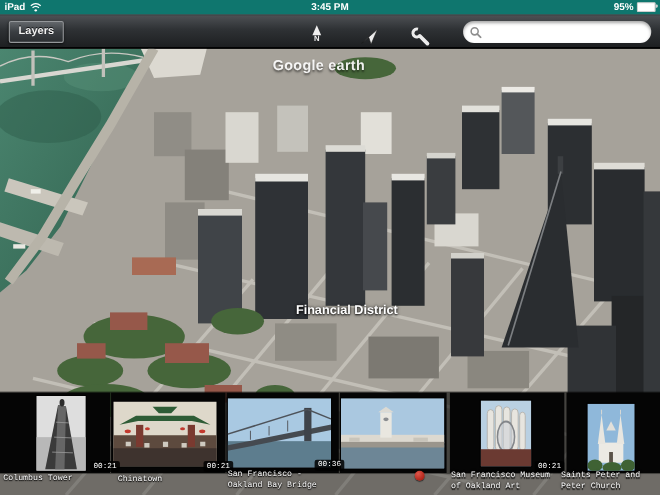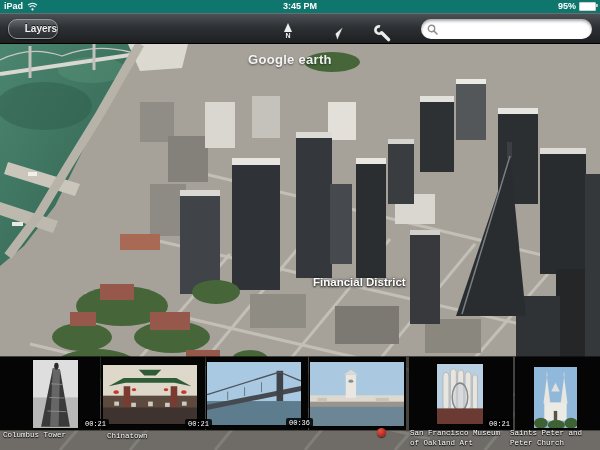--- a/index.html
+++ b/index.html
@@ -10,41 +10,41 @@
              color:#fff;font-size:9px;font-weight:bold;}
   .sb-left{position:absolute;left:4px;top:1px;display:flex;align-items:center;gap:4px;}
   .sb-time{position:absolute;left:0;right:0;top:1px;text-align:center;}
   .sb-right{position:absolute;right:4px;top:1px;display:flex;align-items:center;gap:3px;}
   .battery{width:15px;height:7px;border:1px solid #cfcfcf;border-radius:1px;position:relative;background:#fff;}
   .battery:after{content:"";position:absolute;right:-3px;top:1.5px;width:2px;height:3px;background:#cfcfcf;border-radius:0 1px 1px 0;}
   
   .toolbar{position:absolute;left:0;top:13px;width:600px;height:31px;z-index:49;
            background:linear-gradient(180deg,#4d5054 0%,#2e3134 45%,#1d1f21 100%);
            border-top:1px solid #6a6d70;border-bottom:1px solid #000;box-sizing:border-box;}
-  .layers-btn{position:absolute;left:8px;top:5px;width:48px;height:18px;border-radius:9px;
+  .layers-btn{position:absolute;left:8px;top:5px;width:48px;height:18px;border-radius:2px;
               background:linear-gradient(180deg,#63676b,#3a3e42 50%,#2b2e31);
               border:1px solid #94979a;box-shadow:0 1px 2px rgba(0,0,0,.6);
-              color:#f2f2f2;font-size:10px;font-weight:bold;text-align:right;line-height:17px;
+              color:#f2f2f2;font-size:10px;font-weight:bold;text-align:center;line-height:17px;
               text-shadow:0 -1px 0 rgba(0,0,0,.8);cursor:pointer;}
   .tb-icon{position:absolute;top:8px;width:20px;height:22px;display:flex;align-items:center;justify-content:center;}
   .compass{left:278px;top:6px;flex-direction:column;display:flex;align-items:center;}
   .compass .arrow{width:0;height:0;border-left:4px solid transparent;border-right:4px solid transparent;border-bottom:9px solid #f0f0f0;}
   .compass .n{color:#f0f0f0;font-size:7px;font-weight:bold;line-height:8px;}
   .locate{left:326px;}
   .tools{left:372px;}
   .searchbox{position:absolute;left:421px;top:5px;width:171px;height:20px;border-radius:11px;background:#fff;
              box-shadow:inset 0 2px 3px rgba(0,0,0,.35);display:flex;align-items:center;padding:0 6px;box-sizing:border-box;}
   .searchbox input{border:0;outline:none;background:transparent;flex:1;font-size:10px;color:#333;min-width:0;}
   
   .map{position:absolute;left:0;top:44px;width:600px;height:406px;z-index:1;overflow:hidden;}
   .map svg{display:block;}
   .watermark{position:absolute;left:248px;top:8px;color:rgba(255,255,255,.92);font-size:13px;font-weight:600;
              letter-spacing:.3px;text-shadow:0 1px 2px rgba(0,0,0,.55);}
   .district-label{position:absolute;left:269px;top:232px;color:#fff;font-size:11.5px;font-weight:bold;
-                  text-shadow:0 1px 2px rgba(0,0,0,.9),0 0 3px rgba(0,0,0,.7);margin-left:44px;}
+                  text-shadow:0 1px 2px rgba(0,0,0,.9),0 0 3px rgba(0,0,0,.7);}
   .square-label{position:absolute;left:368px;top:378px;color:#e3e6e9;font-size:21px;font-weight:bold;
                 letter-spacing:1px;opacity:.9;text-shadow:0 1px 2px rgba(40,40,40,.8);}
   
   .strip{position:absolute;left:0;top:356px;width:600px;height:94px;z-index:10;font-family:Liberation Mono, monospace;}
   .strip-backdrop{position:absolute;left:0;top:0;width:600px;height:75px;background:rgba(8,8,8,.62);}
   .caption-backdrop{position:absolute;left:0;top:75px;width:600px;height:19px;background:rgba(20,20,20,.38);}
   .cell{position:absolute;top:1px;height:73px;background:#050505;z-index:11;}
   .thumb{position:absolute;z-index:12;box-shadow:0 0 0 1px rgba(0,0,0,.6);cursor:pointer;}
   .thumb svg{display:block;}
   .badge{position:absolute;z-index:13;background:rgba(0,0,0,.85);color:#fff;font-size:7px;
@@ -339,15 +339,16 @@
 
   <div class="badge" style="left:82px;top:63px;">00:21</div>
   <div class="badge" style="left:185px;top:63px;">00:21</div>
   <div class="badge" style="left:286px;top:62px;">00:36</div>
   <div class="badge" style="left:486px;top:63px;">00:21</div>
 
   <div class="poi-dot"></div>
 
   <div class="caption" style="left:3px;top:75px;width:90px;">Columbus Tower</div>
   <div class="caption" style="left:107px;top:76px;width:90px;">Chinatown</div>
+  <div class="caption" style="left:207px;top:72px;width:96px;">San Francisco - Oakland Bay Bridge</div>
   <div class="caption" style="left:410px;top:73px;width:96px;">San Francisco Museum of Oakland Art</div>
   <div class="caption" style="left:510px;top:73px;width:82px;">Saints Peter and Peter Church</div>
 </div>
 
 </body></html>

